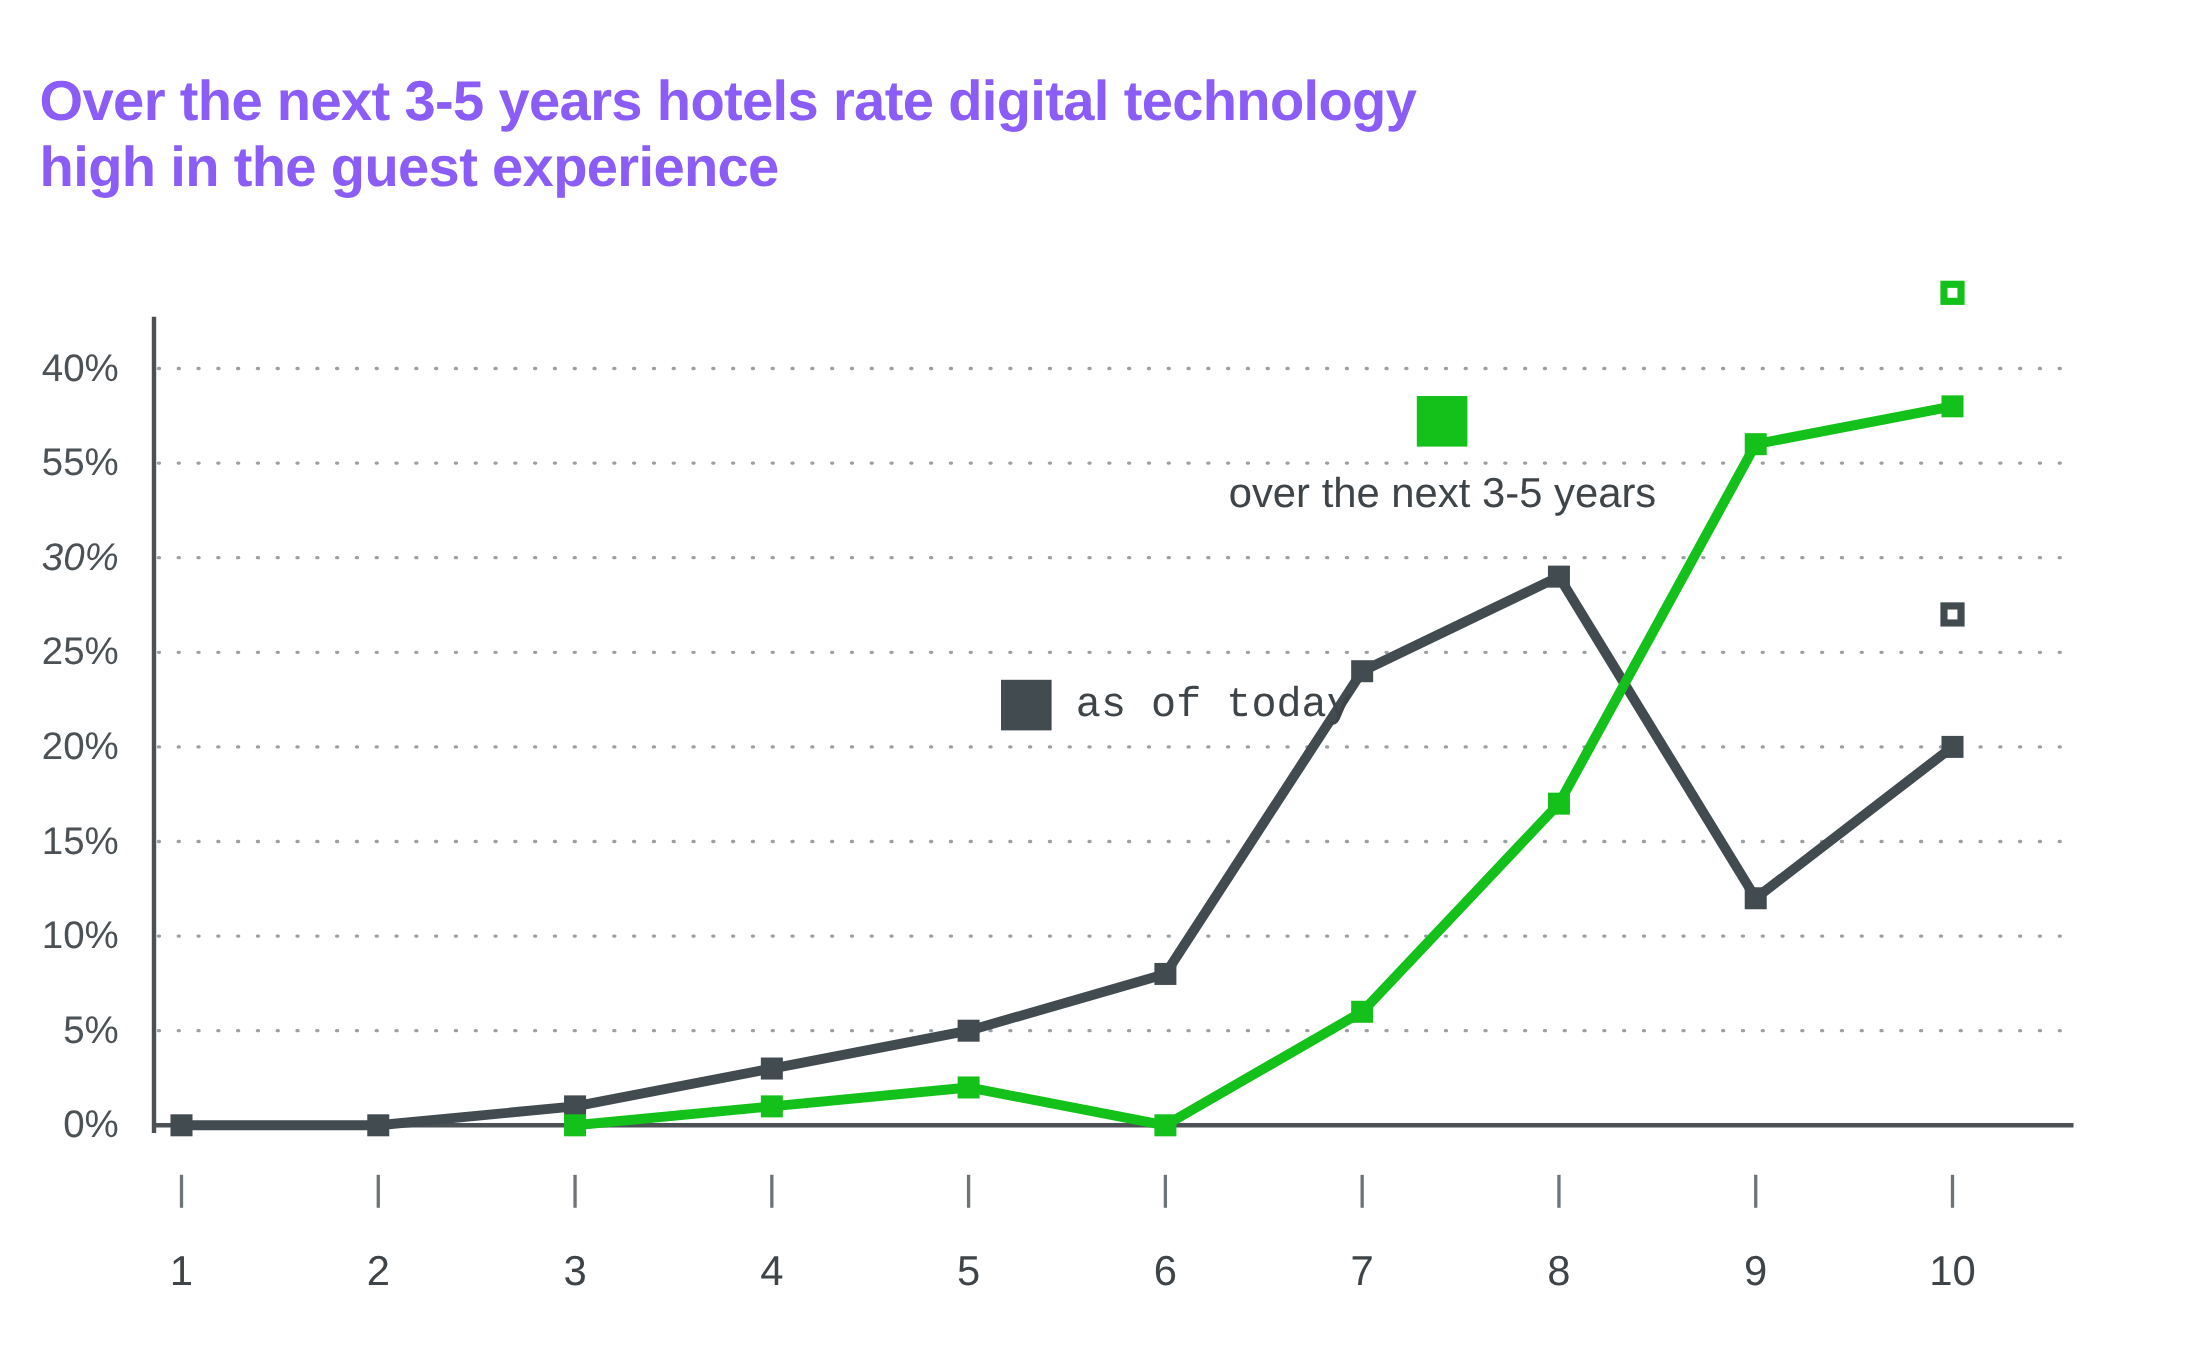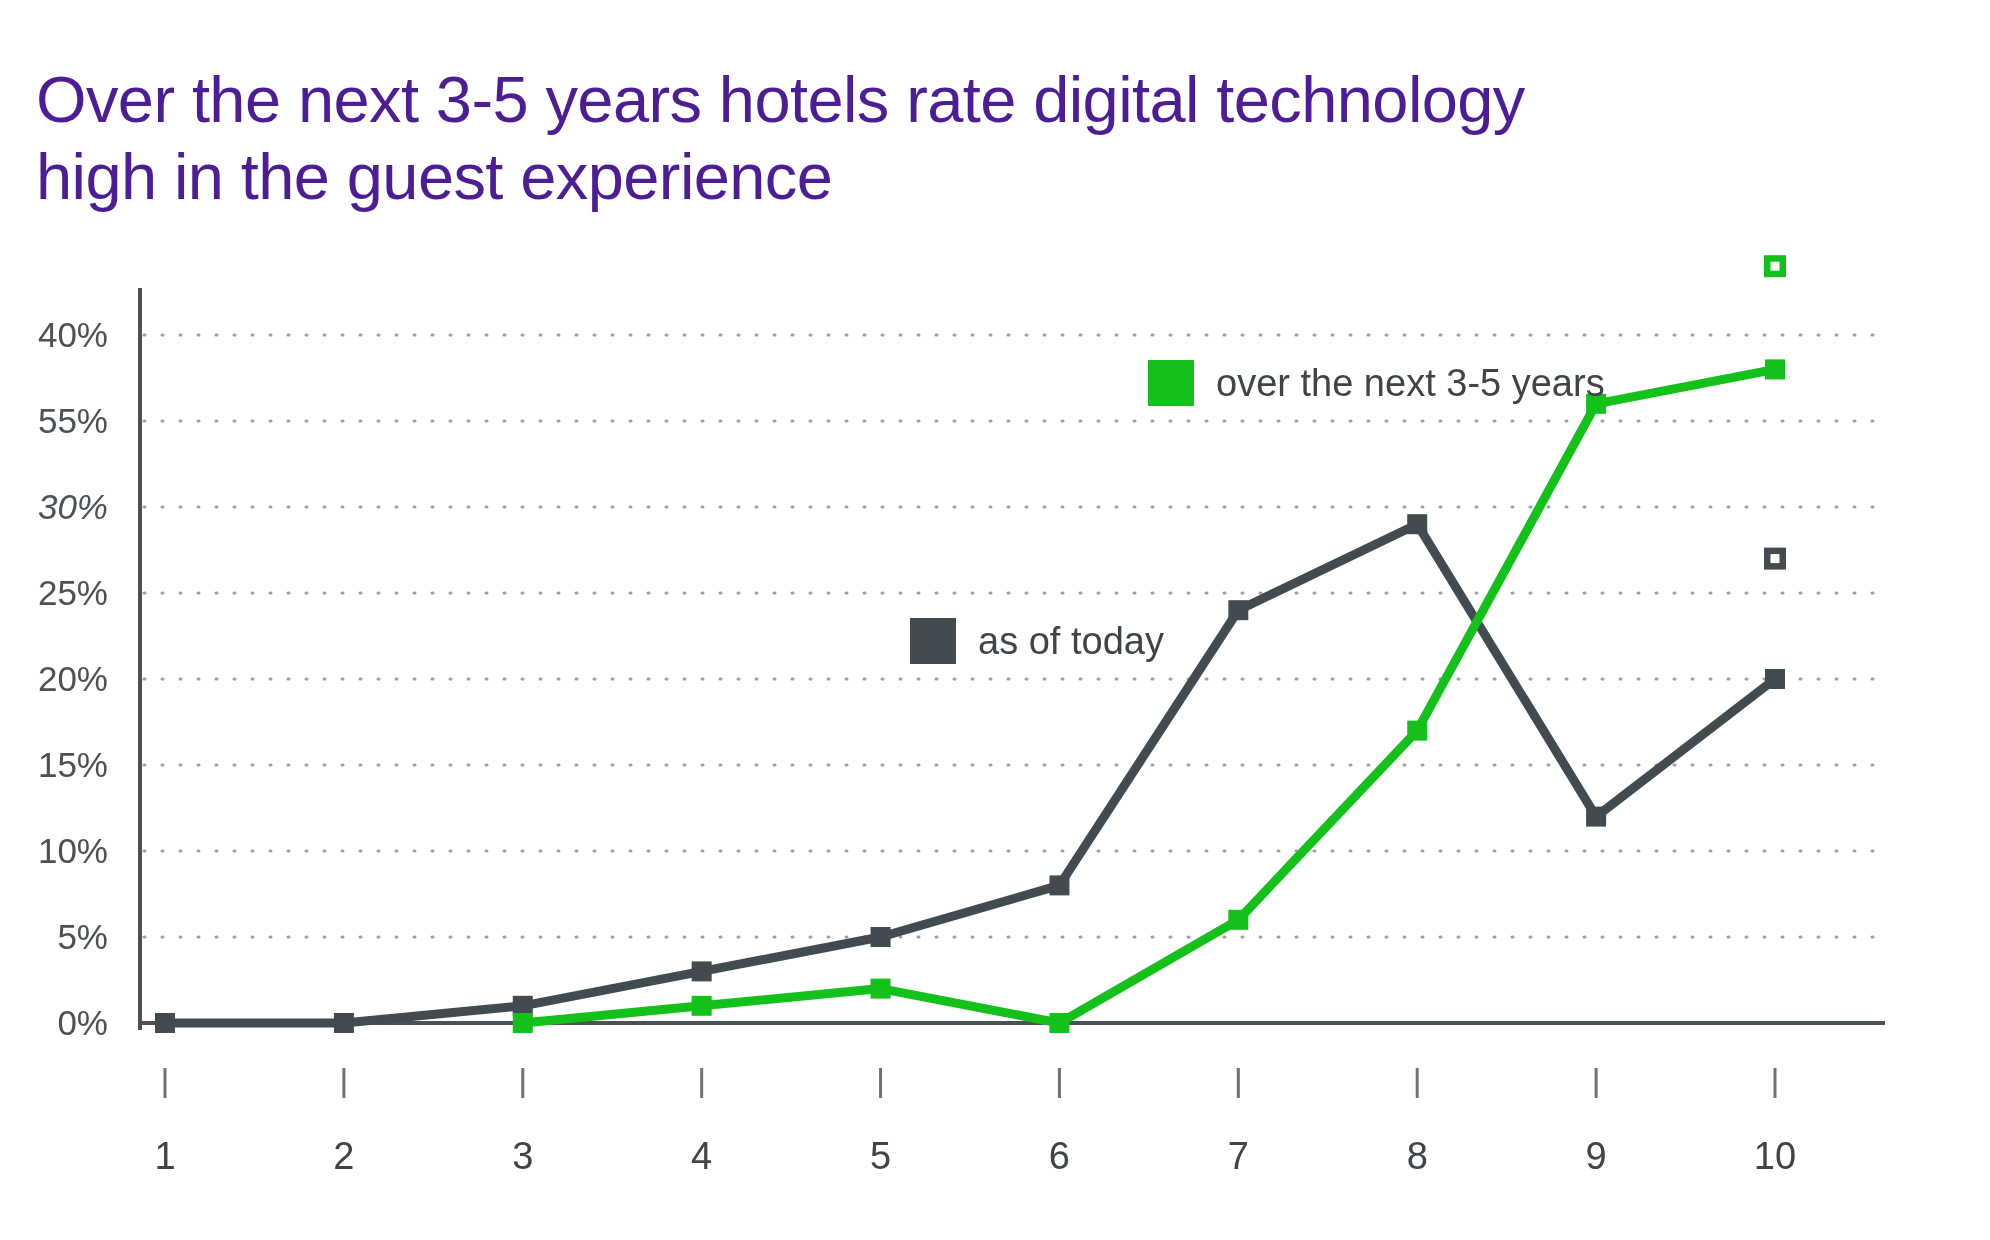--- a/index.html
+++ b/index.html
@@ -7,25 +7,25 @@
     width:1990px;height:1240px;
     background:#ffffff;
     font-family:"Liberation Sans", sans-serif;
     overflow:hidden;
     position:relative;
   }
   #title{
     position:absolute;
     left:36px; top:62px;
     width:1700px;
-    font-size:65px;
-    font-weight:normal;
+    font-size:51px;
+    font-weight:bold;
     line-height:1.18;
     letter-spacing:-0.6px;
-    color:#4c1d95;
+    color:#8b5cf6;
     white-space:pre-line;
   }
   #chart{
     position:absolute;
     left:0; top:0;
     width:1990px; height:1240px;
   }
   .ylabel{
     position:absolute;
     right:0;
@@ -139,19 +139,19 @@
       <div class="xlabel" style="left: 165px; top: 1135px;">1</div>
       <div class="xlabel" style="left: 343.889px; top: 1135px;">2</div>
       <div class="xlabel" style="left: 522.778px; top: 1135px;">3</div>
       <div class="xlabel" style="left: 701.667px; top: 1135px;">4</div>
       <div class="xlabel" style="left: 880.556px; top: 1135px;">5</div>
       <div class="xlabel" style="left: 1059.44px; top: 1135px;">6</div>
       <div class="xlabel" style="left: 1238.33px; top: 1135px;">7</div>
       <div class="xlabel" style="left: 1417.22px; top: 1135px;">8</div>
       <div class="xlabel" style="left: 1596.11px; top: 1135px;">9</div>
       <div class="xlabel" style="left: 1775px; top: 1135px;">10</div>
-    </div><div class="legend-item" style="left: 1148px; top: 360px;">
+    </div><div class="legend-item" style="left: 1117px; top: 360px; flex-direction: column;">
       <span class="legend-swatch" style="background: rgb(20, 193, 26);"></span>
       <span class="legend-text">over the next 3-5 years</span>
-    </div><div class="legend-item" style="left: 910px; top: 618px;">
+    </div><div class="legend-item" style="left: 910px; top: 618px; font-family: Liberation Mono, monospace;">
       <span class="legend-swatch" style="background: rgb(65, 75, 80);"></span>
       <span class="legend-text">as of today</span>
     </div></div>
 
 </body></html>

